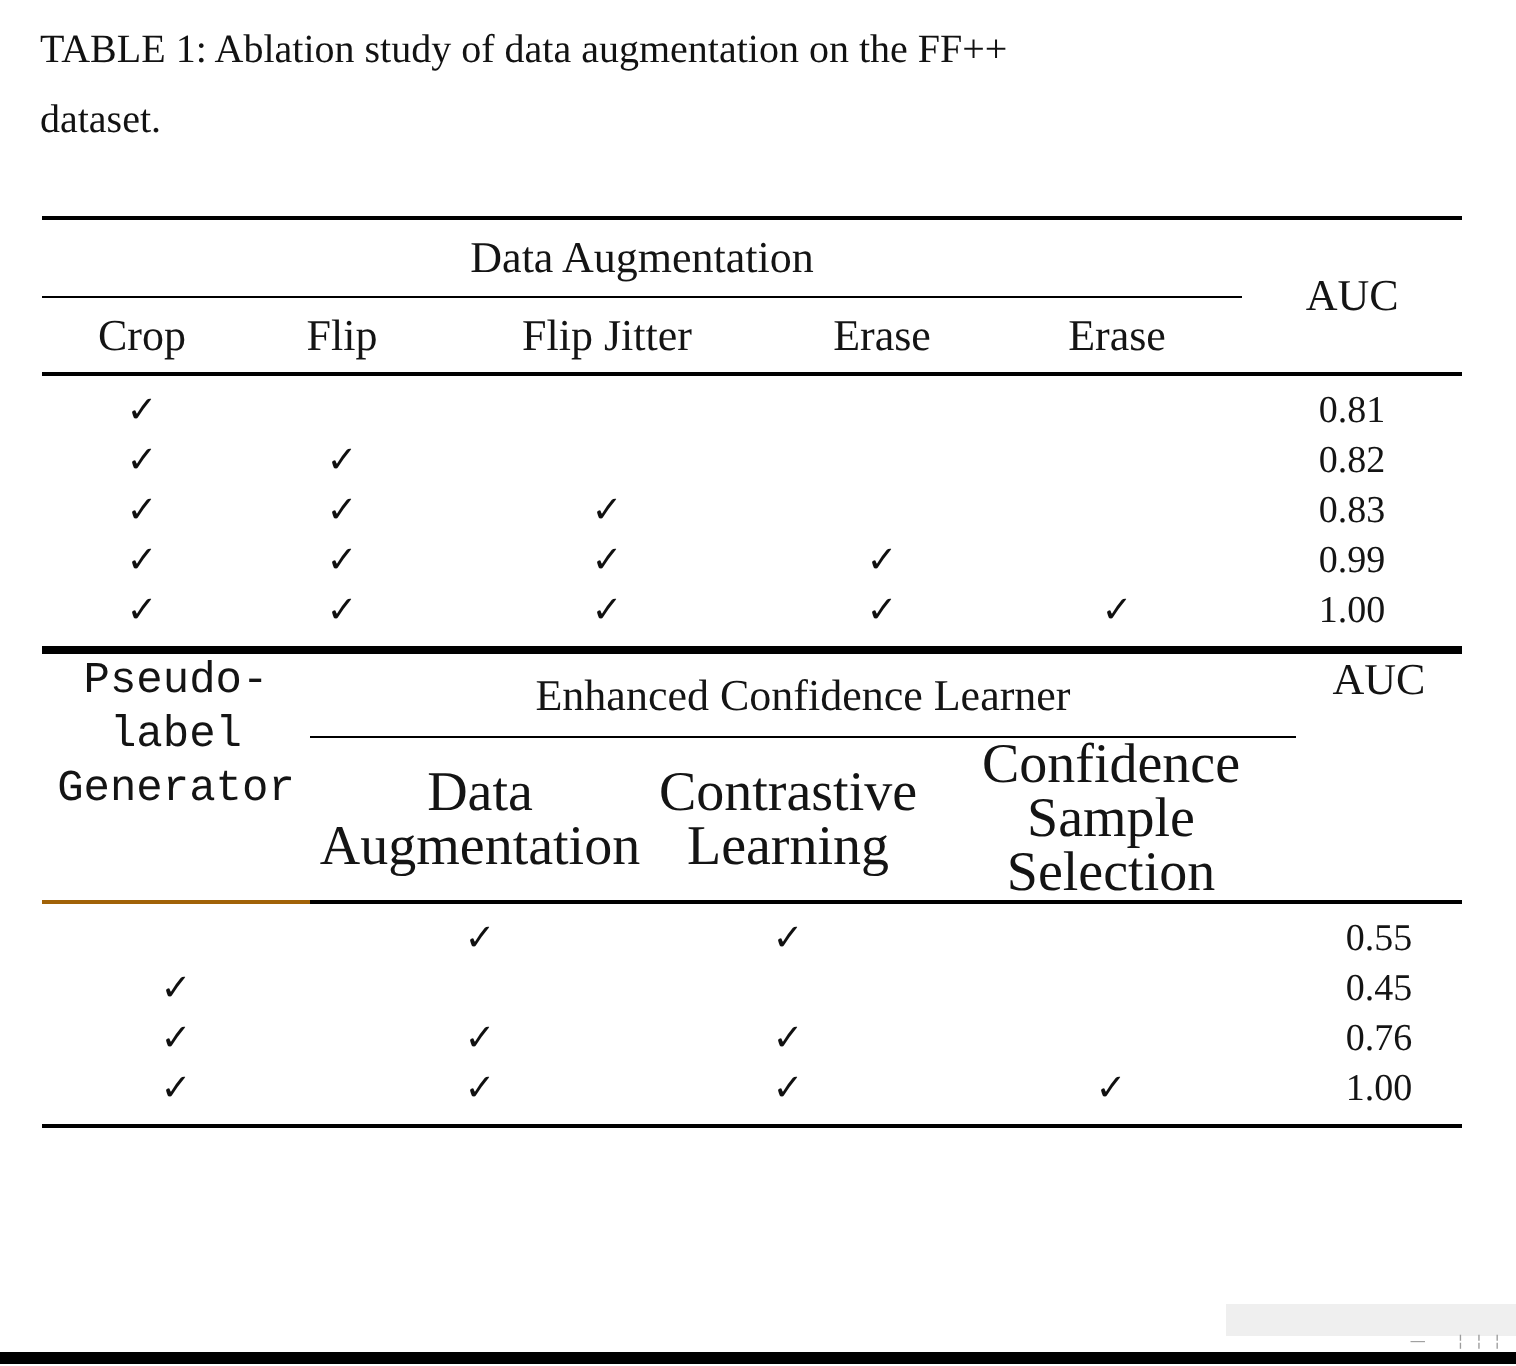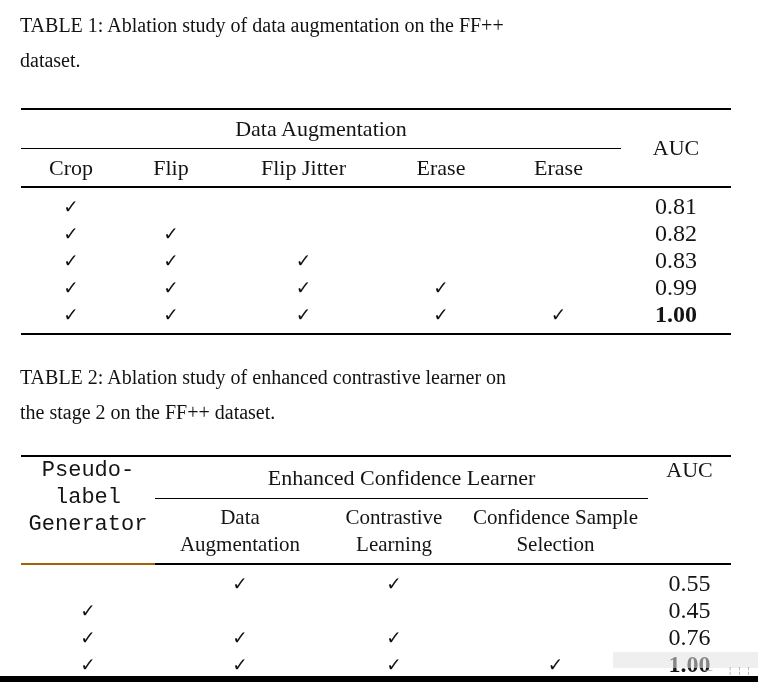--- a/index.html
+++ b/index.html
@@ -48,36 +48,36 @@
   .t2-rowhead-th {
     vertical-align: top; padding-top: 7px;
     white-space: pre-line; line-height: 27px;
     border-bottom: 2px solid #a16207;
     font-family: Liberation Mono, monospace;
   }
   .t2-group-th { height: 41px; vertical-align: middle; border-bottom: 1.5px solid #000; }
   .t2-sub-th {
     height: 64px; vertical-align: middle;
     white-space: pre-line; line-height: 27px;
-    font-size: 21px;
+    font-size: 28px;
     border-bottom: 2px solid #000;
   }
   .t2-auc-th { vertical-align: top; padding-top: 12px; border-bottom: 2px solid #000; }
 
   
   .tbl tbody td { height: 25px; vertical-align: middle; }
   .tbl tbody tr.first td { padding-top: 5px; }
   .tbl tbody tr.last td  { padding-bottom: 5px; }
   td.chk {
     font-family: "DejaVu Sans", sans-serif;
     font-size: 18.5px;
     color: #101010;
   }
-  td.auc { font-size: 24px; }
-  td.bold { font-weight: bold; }
+  td.auc { font-size: 19px; }
+  td.bold { font-weight: normal; }
 
   
   .bottom-bar {
     position: absolute;
     left: 0; right: 0; bottom: 1px;
     height: 6px;
     background: #000000;
   }
   .wm-band {
     position: absolute;
@@ -163,22 +163,20 @@
           <td class="chk">✓</td>
           <td class="chk">✓</td>
           <td class="chk">✓</td>
           <td class="chk">✓</td>
           <td class="chk">✓</td>
           <td class="auc bold">1.00</td>
         </tr>
       </tbody>
     </table>
 
-    <div class="caption caption2">TABLE 2: Ablation study of enhanced contrastive learner on
-the stage 2 on the FF++ dataset.</div>
 
     <table class="tbl">
       <colgroup>
         <col style="width:134px">
           <col style="width:170px">
           <col style="width:138px">
         <col style="width:185px">
           <col style="width:83px">
       </colgroup>
       <thead>

